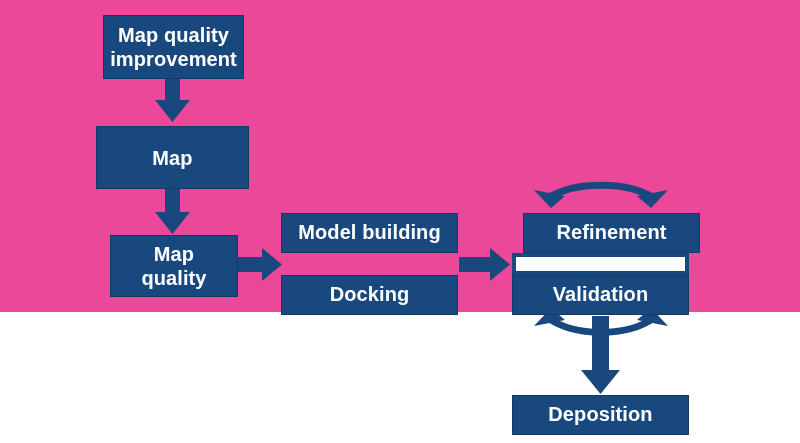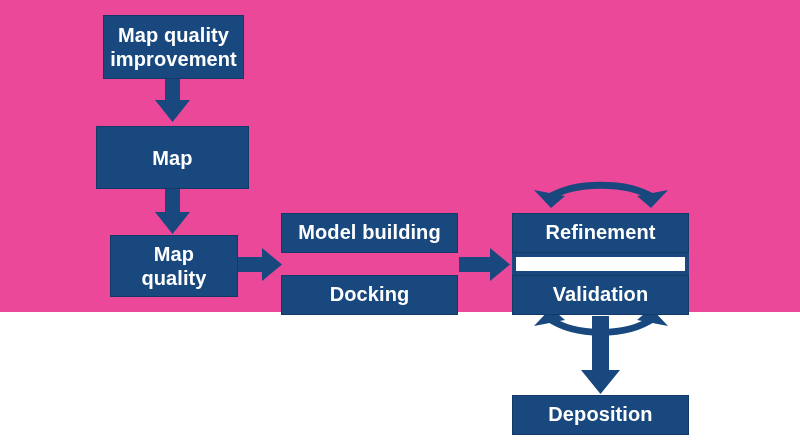--- a/index.html
+++ b/index.html
@@ -126,21 +126,21 @@
   </div>
 
   <div class="node" style="left:281px; top:213px; width:177px; height:40px;">
     <span>Model building</span>
   </div>
 
   <div class="node" style="left:281px; top:275px; width:177px; height:40px;">
     <span>Docking</span>
   </div>
 
-  <div class="node" style="left:512px; top:213px; width:177px; height:40px;">
+  <div class="node" style="left:523px; top:213px; width:177px; height:40px;">
     <span>Refinement</span>
   </div>
 
   <div class="band" style="left:512px; top:253px; width:177px; height:22px;"></div>
 
   <div class="node" style="left:512px; top:275px; width:177px; height:40px;">
     <span>Validation</span>
   </div>
 
   <div class="node" style="left:512px; top:395px; width:177px; height:40px;">

